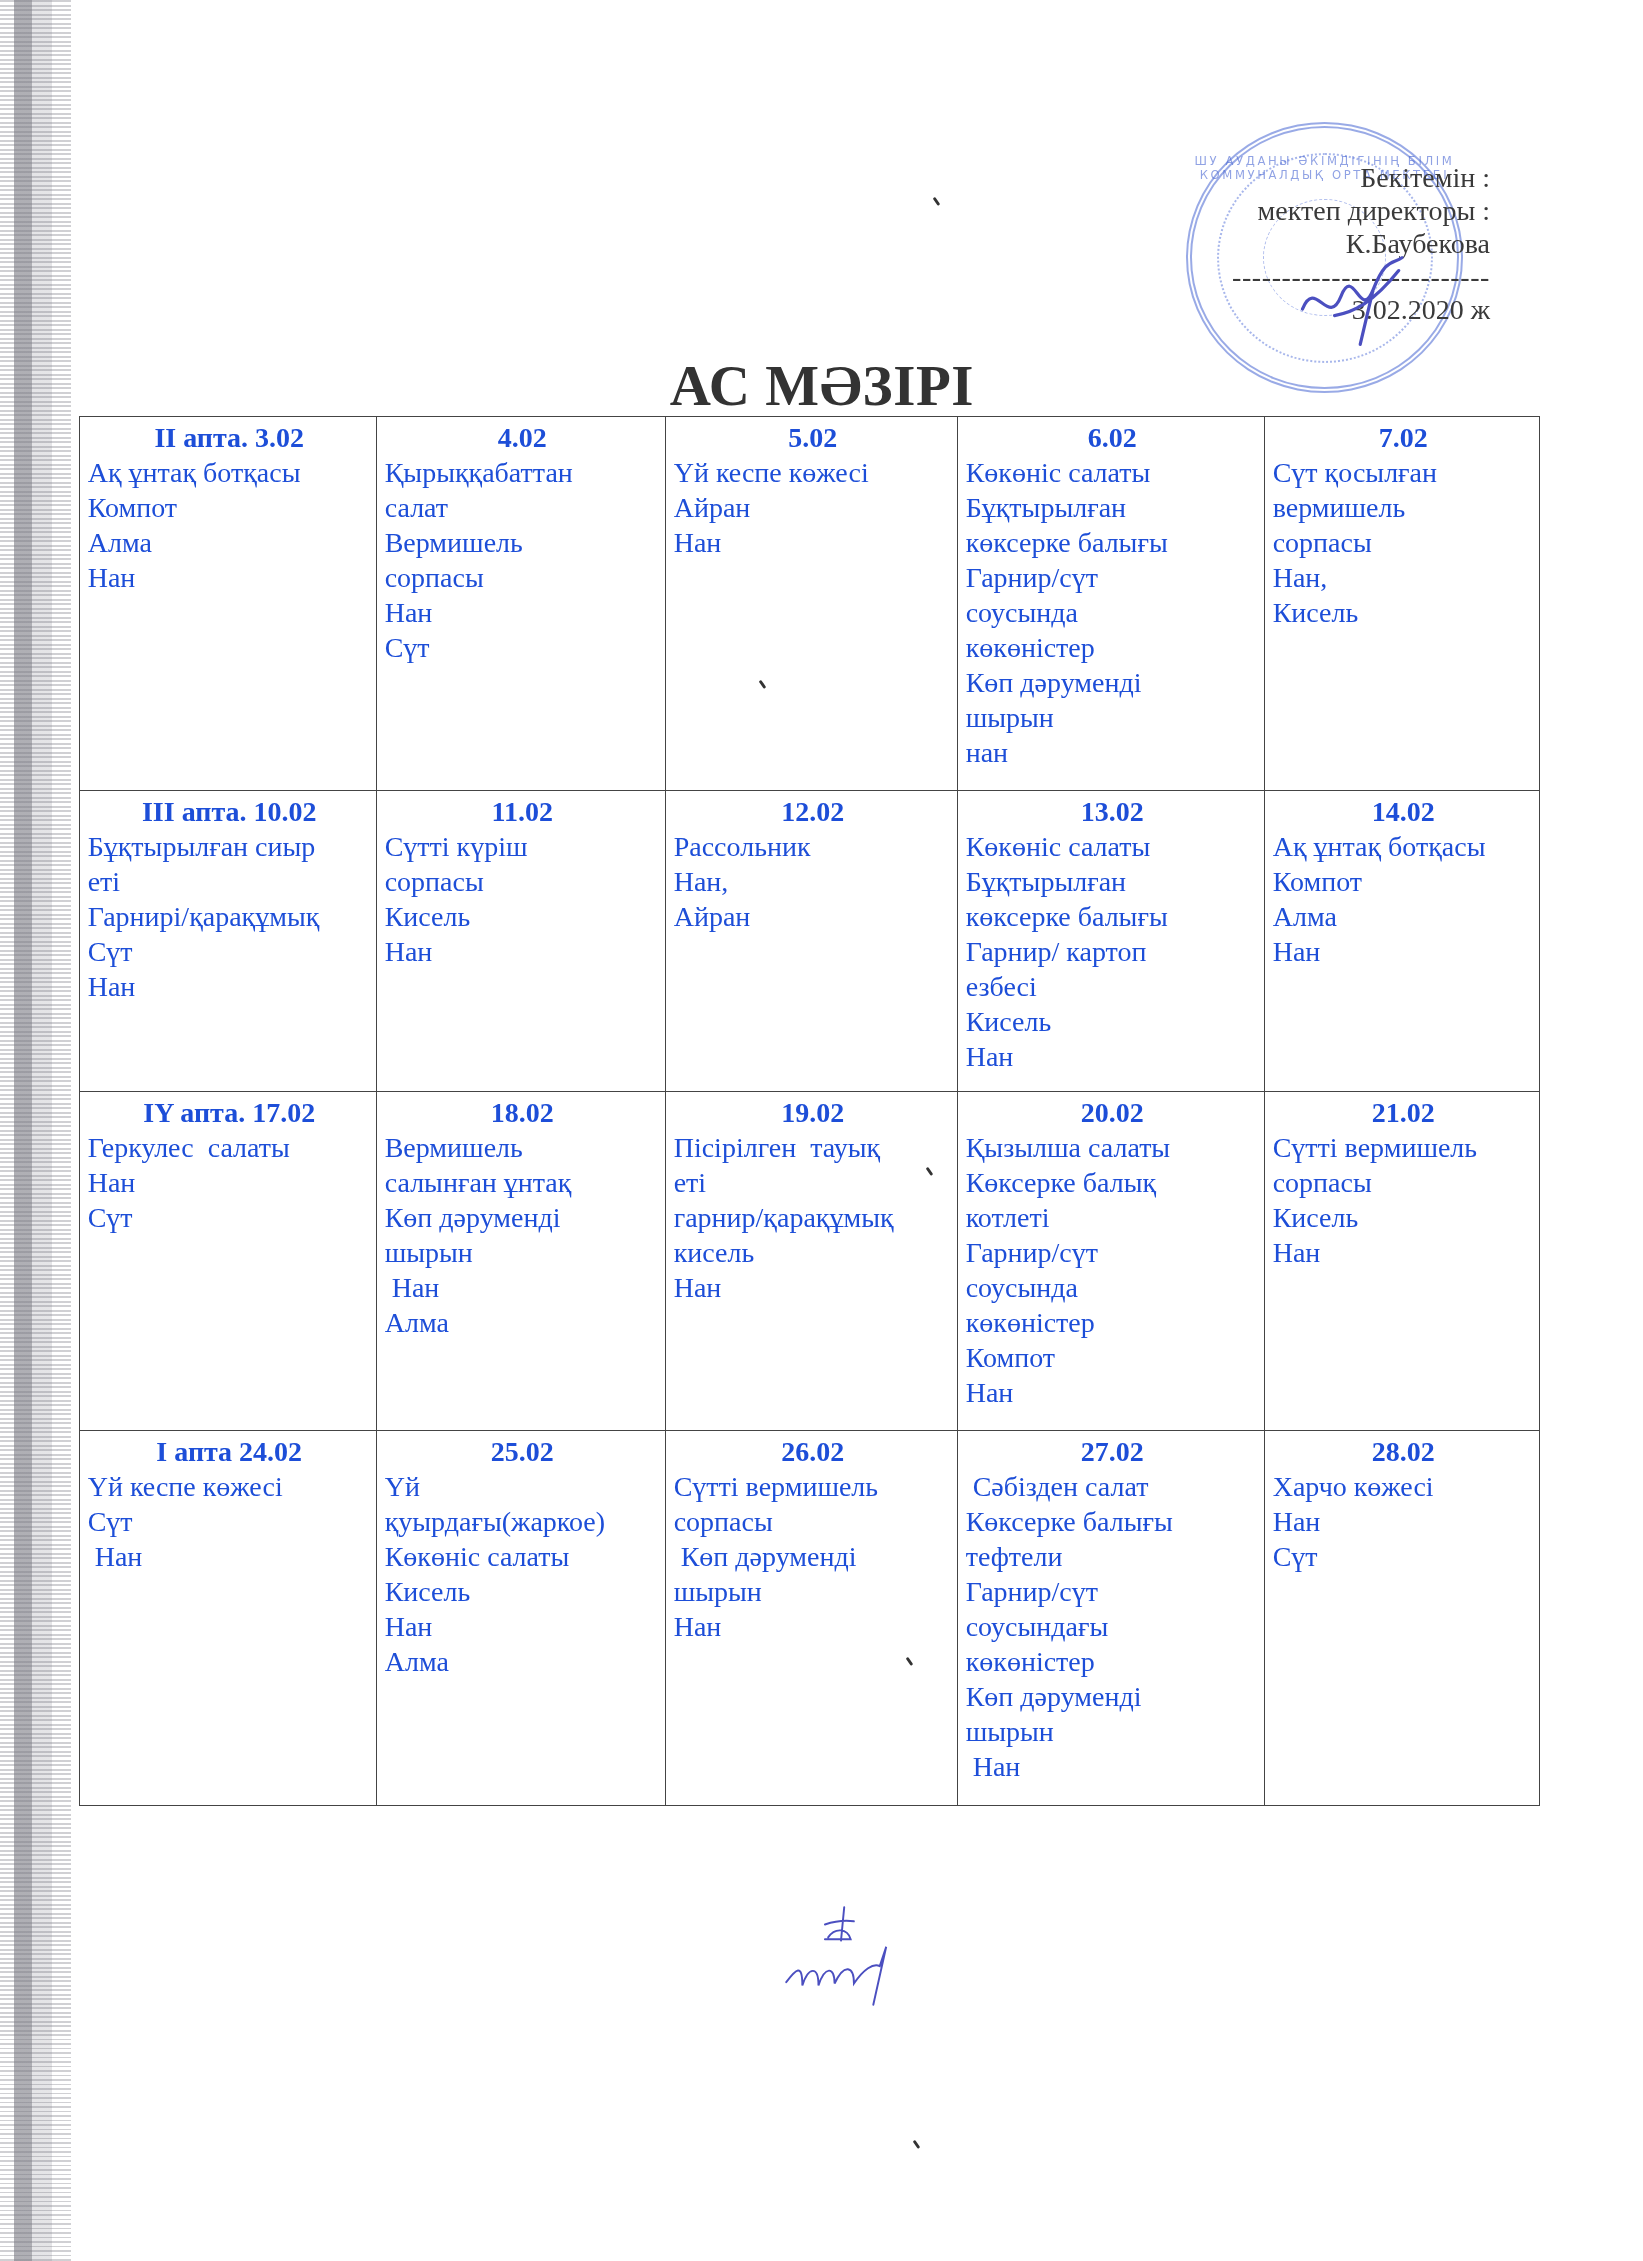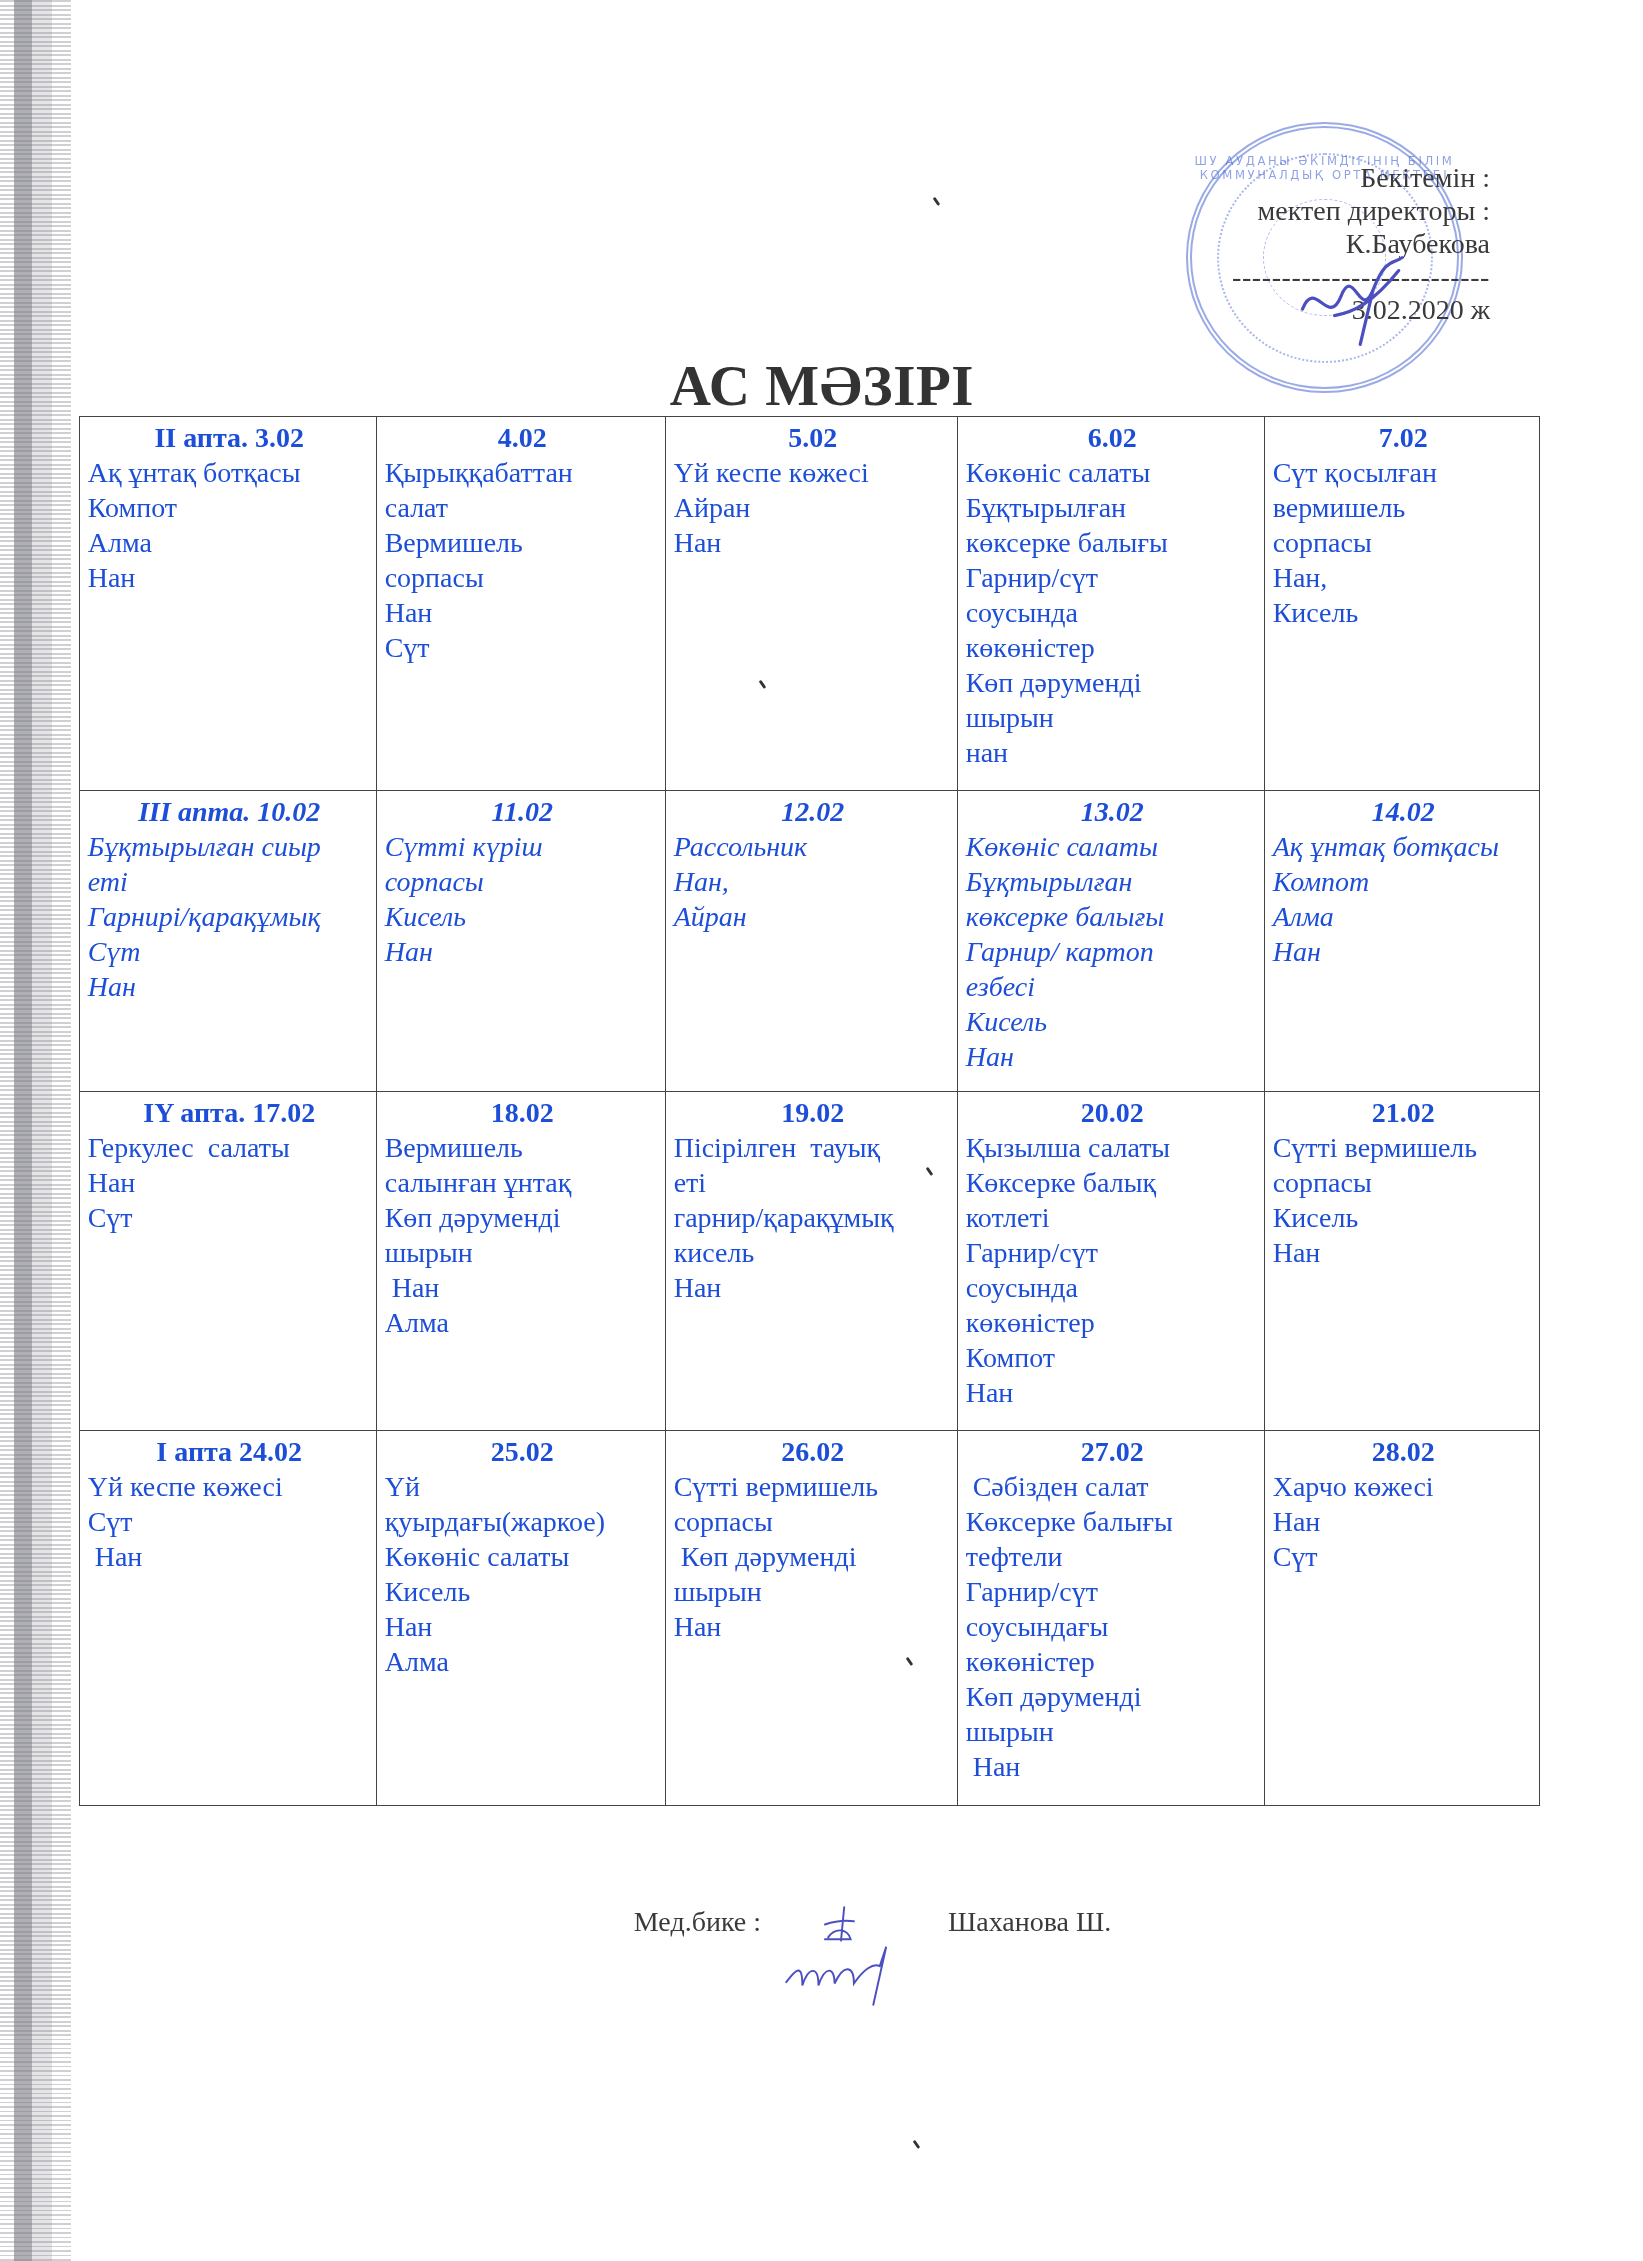--- a/index.html
+++ b/index.html
@@ -50,21 +50,21 @@
   table.menu {
     position: absolute; left: 79px; top: 416px; width: 1461px;
     border-collapse: collapse; table-layout: fixed;
     font-size: 28px; line-height: 35px; color: #1d4ed8;
   }
   table.menu td {
     border: 1.3px solid #444; vertical-align: top; padding: 2.6px 5.2px 3.9px 7.7px;
     overflow: hidden; white-space: nowrap;
   }
   table.menu tr.r0 td { height: 367px; }
-  table.menu tr.r1 td { height: 293px; font-style: italic; }
+  table.menu tr.r1 td { height: 293px; }
   table.menu tr.r2 td { height: 332px; }
   table.menu tr.r3 td { height: 367px; }
   .cell-head { text-align: center; font-weight: bold; display: block; }
   .dish { display: block; }
   .footer {
     position: absolute; left: 561px; top: 1905px; width: 645px;
     font-size: 28px; line-height: 34px; color: #3a3a3a;
   }
   .footer .row { position: relative; height: 34px; }
   .footer .role { position: absolute; right: 445px; white-space: nowrap; }
@@ -277,24 +277,20 @@
           <span class="cell-head">28.02</span>
           <span class="dish" style="white-space: pre;">Харчо көжесі</span>
           <span class="dish" style="white-space: pre;">Нан</span>
           <span class="dish" style="white-space: pre;">Сүт</span>
         </td>
       </tr>
     </tbody>
 </table>
 
 <div class="footer">
-  <div class="row">
-    <span class="role">Мед.бике :</span>
-    <span class="name">Шаханова Ш.</span>
-  </div>
 </div>
 <svg class="sig-foot" style="left:815px;top:1902px;width:52px;height:45px;" viewBox="0 0 80 70">
   <path d="M15 35 C 30 30, 45 28, 60 30 M 45 8 L 40 60 M 20 55 C 30 40, 50 40, 55 58 L 15 58" fill="none" stroke="#4b4fc0" stroke-width="3" stroke-linecap="round"></path>
 </svg>
 <svg class="sig-foot" style="left:783px;top:1937px;width:129px;height:71px;" viewBox="0 0 200 110">
   <path d="M5 70 C 20 50, 30 40, 30 75 C 40 45, 55 45, 55 75 C 65 45, 80 45, 80 72 C 95 40, 110 45, 110 72 C 125 50, 140 40, 150 45 L 160 15 L 140 105" fill="none" stroke="#4b4fc0" stroke-width="3" stroke-linecap="round"></path>
 </svg>
 
 
 </body></html>

